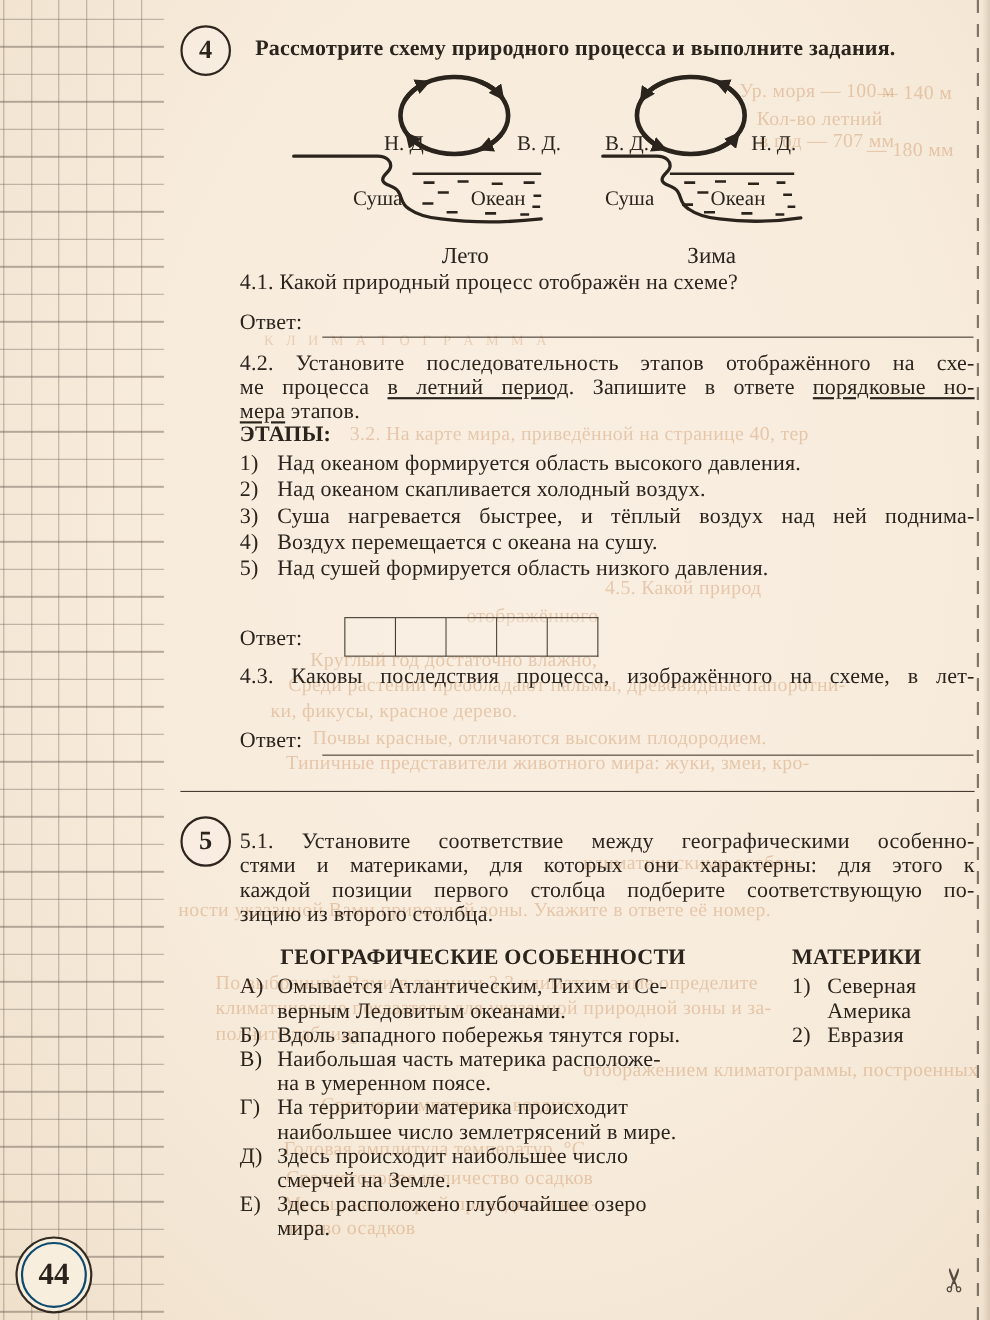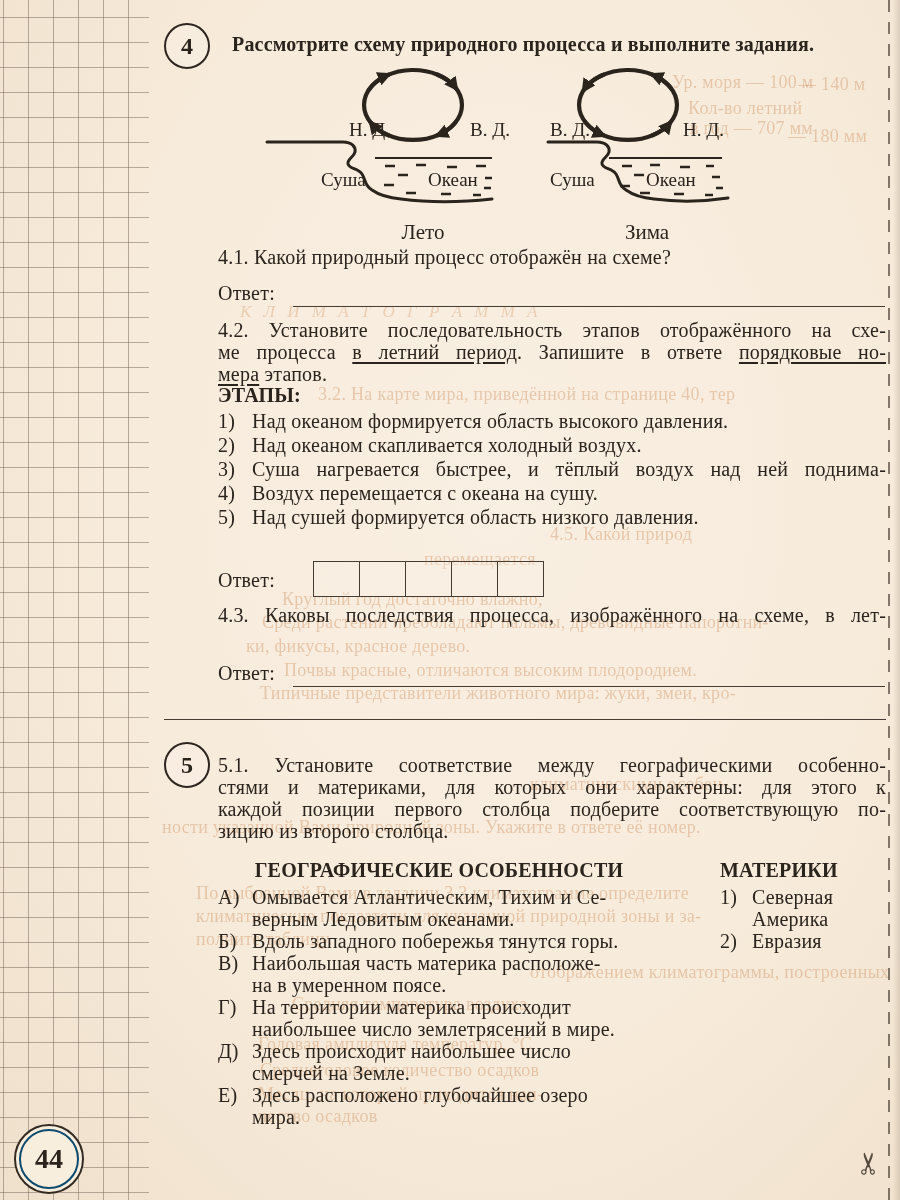--- a/index.html
+++ b/index.html
@@ -34,21 +34,21 @@
   .boxes{display:flex;}
   .boxes .cell{width:45px;height:34px;border:1.6px solid #463c31;border-left:none;background:rgba(250,242,230,.35);}
   .boxes .cell:first-child{border-left:1.6px solid #463c31;}
   
   .pgouter{left:14px;top:1124px;width:66px;height:66px;border:2.6px solid #332a21;border-radius:50%;background:#f8eede;}
   .pginner{position:absolute;left:3px;top:3px;right:3px;bottom:3px;border:2px solid #0c4a6e;border-radius:50%;
     display:flex;align-items:center;justify-content:center;font-weight:bold;font-size:28px;}
   
   .g{position:absolute;color:#c47d47;opacity:.34;filter:blur(.45px);white-space:nowrap;
      font-size:18px;letter-spacing:.3px;}
-  .gcaps{font-size:17px;letter-spacing:4px;opacity:.28;font-style:italic;}
+  .gcaps{font-size:13px;letter-spacing:4px;opacity:.28;}
   
   .cut{left:888px;top:0;width:2px;height:1200px;
     background:repeating-linear-gradient(to bottom, rgba(58,47,35,.62) 0 12px, transparent 12px 22px);}
   .scissors{left:856px;top:1146px;font-family:"DejaVu Sans",sans-serif;font-size:30px;color:#3a3025;opacity:.85;
     transform:rotate(-90deg);}
   .edgeshade{left:893px;top:0;width:7px;height:1200px;background:linear-gradient(to right,transparent,rgba(90,70,50,.16));}
   svg text{font-family:"Liberation Serif","DejaVu Serif",serif;fill:#2b241d;}
 </style>
 </head>
 <body>
@@ -59,21 +59,21 @@
 
   <div>
     <span class="g" style="left:672px;top:72px">Ур. моря — 100 м</span>
     <span class="g" style="left:688px;top:98px">Кол-во летний</span>
     <span class="g" style="left:690px;top:118px">в год — 707 мм</span>
     <span class="g" style="left:798px;top:74px">— 140 м</span>
     <span class="g" style="left:788px;top:126px">— 180 мм</span>
     <span class="g gcaps" style="left:240px;top:302px">К Л И М А Т О Г Р А М М А</span>
     <span class="g" style="left:318px;top:384px">3.2. На карте мира, приведённой на странице 40, тер</span>
     <span class="g" style="left:550px;top:524px">4.5. Какой природ</span>
-    <span class="g" style="left:424px;top:549px">перемещается</span>
+    <span class="g" style="left:424px;top:549px">отображённого</span>
     <span class="g" style="left:282px;top:589px">Круглый год достаточно влажно,</span>
     <span class="g" style="left:262px;top:612px">Среди растений преобладают пальмы, древовидные папоротни-</span>
     <span class="g" style="left:246px;top:636px">ки, фикусы, красное дерево.</span>
     <span class="g" style="left:284px;top:660px">Почвы красные, отличаются высоким плодородием.</span>
     <span class="g" style="left:260px;top:683px">Типичные представители животного мира: жуки, змеи, кро-</span>
     <span class="g" style="left:530px;top:774px">климатическими особен-</span>
     <span class="g" style="left:162px;top:817px">ности указанной Вами природной зоны. Укажите в ответе её номер.</span>
     <span class="g" style="left:196px;top:883px">По выбранной Вами в задании 3.3 климатограмме определите</span>
     <span class="g" style="left:196px;top:906px">климатические показатели для указанной природной зоны и за-</span>
     <span class="g" style="left:196px;top:929px">полните таблицу.</span>

